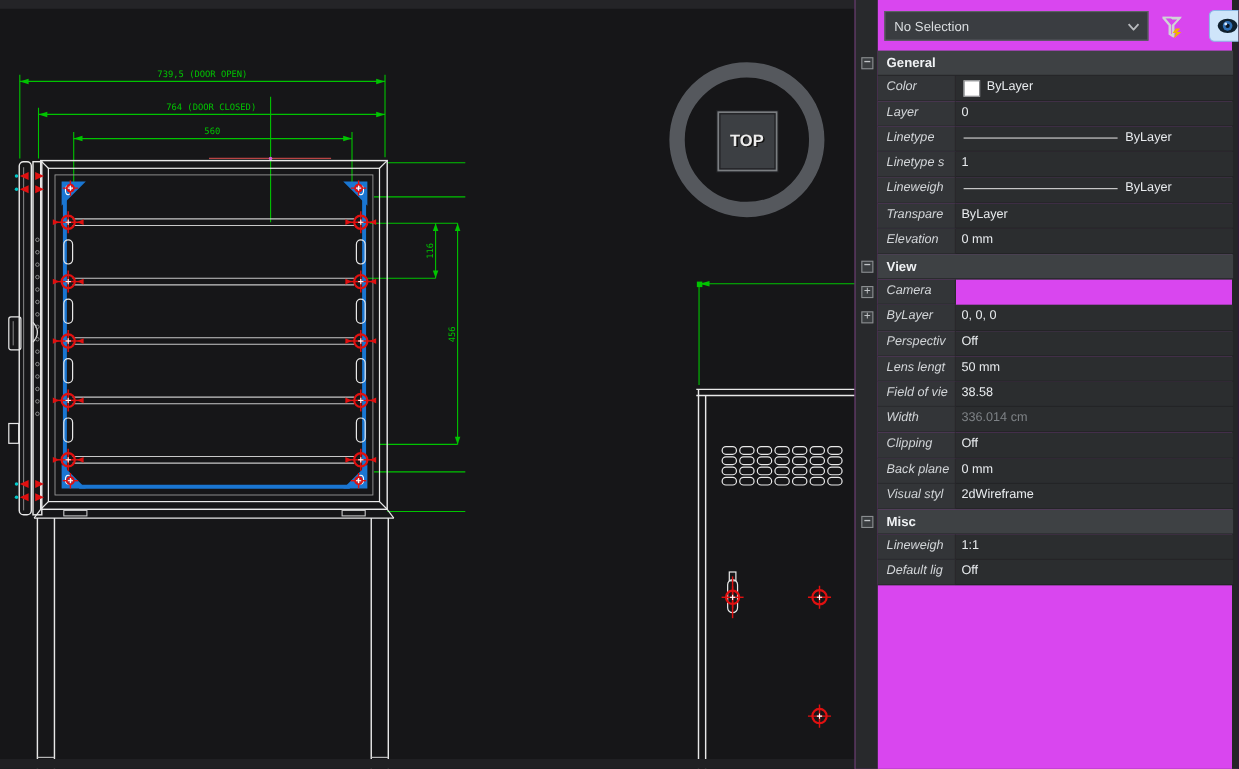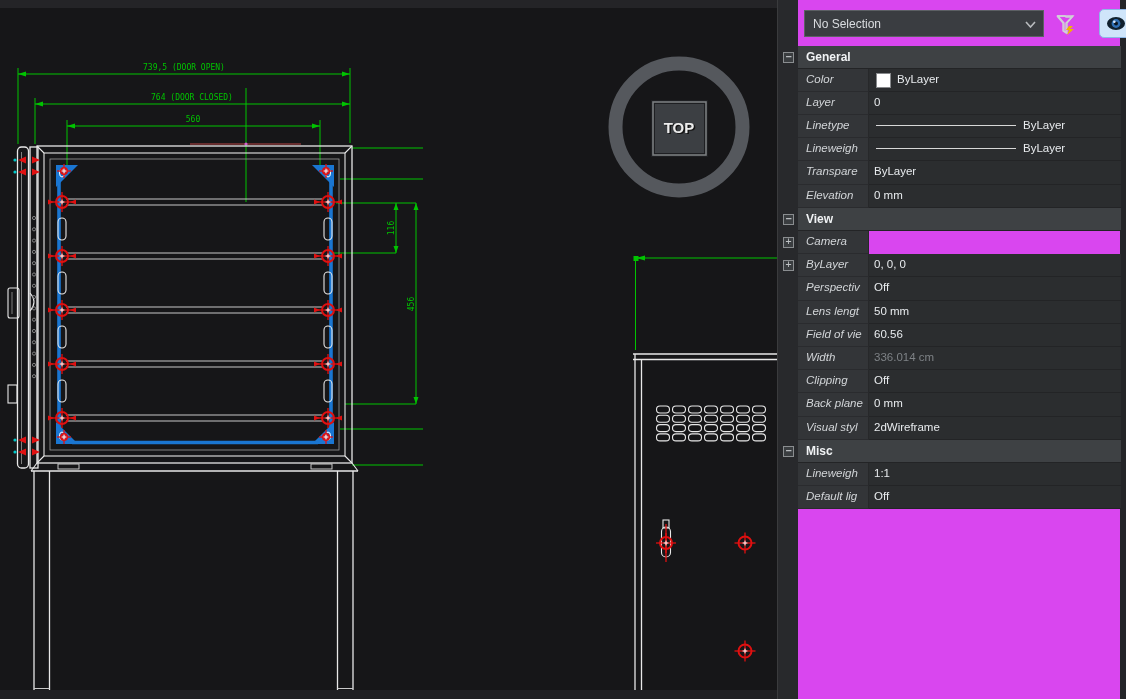--- a/index.html
+++ b/index.html
@@ -419,20 +419,26 @@
           </div>
         </div>
         <div class="prow">
           <div class="plabel">Linetype</div>
           <div class="pvalue">
             <span class="lineprev"></span>
             <span>ByLayer</span>
           </div>
         </div>
         <div class="prow">
+          <div class="plabel">Linetype s</div>
+          <div class="pvalue">
+            <span>1</span>
+          </div>
+        </div>
+        <div class="prow">
           <div class="plabel">Lineweigh</div>
           <div class="pvalue">
             <span class="lineprev"></span>
             <span>ByLayer</span>
           </div>
         </div>
         <div class="prow">
           <div class="plabel">Transpare</div>
           <div class="pvalue">
             <span>ByLayer</span>
@@ -464,21 +470,21 @@
         </div>
         <div class="prow">
           <div class="plabel">Lens lengt</div>
           <div class="pvalue">
             <span>50 mm</span>
           </div>
         </div>
         <div class="prow">
           <div class="plabel">Field of vie</div>
           <div class="pvalue">
-            <span>60.56</span>
+            <span>38.58</span>
           </div>
         </div>
         <div class="prow">
           <div class="plabel">Width</div>
           <div class="pvalue dis">
             <span>336.014 cm</span>
           </div>
         </div>
         <div class="prow">
           <div class="plabel">Clipping</div>

